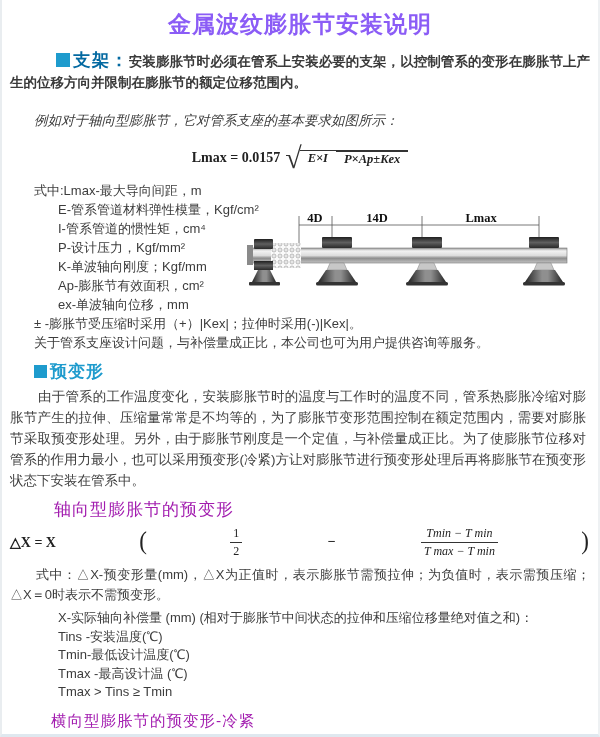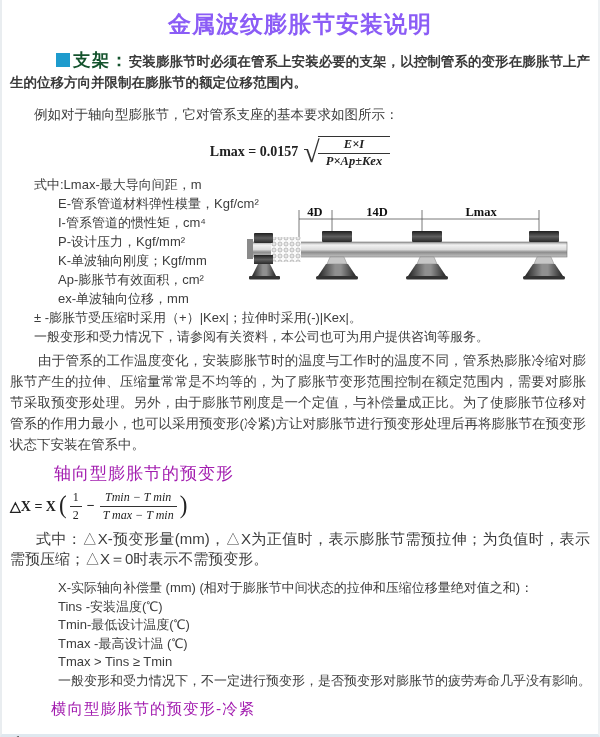--- a/index.html
+++ b/index.html
@@ -11,57 +11,57 @@
     box-sizing:border-box;width:600px;height:737px;
     padding:10px 8px 0 8px;
     border-left:2px solid #e9edf0;border-right:2px solid #eef1f3;border-bottom:3px solid #dfe8ef;
   }
   h1.title{
     margin:0 0 12px 0;text-align:center;font-size:23px;line-height:28px;
     font-weight:700;color:#8b5cf6;letter-spacing:1px;
   }
   .marker{display:inline-block;width:14px;height:14px;background:#1e9bcd;margin-right:3px;vertical-align:-1px;}
   .marker.sm{width:13px;height:13px;}
-  .sec-label{color:#14532d;font-weight:700;font-size:17.5px;letter-spacing:1px;}
+  .sec-label{color:#0369a1;font-weight:700;font-size:17.5px;letter-spacing:1px;}
   .support-intro{
     margin:0;font-size:13.5px;line-height:21px;font-weight:700;color:#3a3a3a;
     text-align:justify;text-indent:46px;
   }
-  .example{margin:12px 0 0 0;font-size:13.5px;line-height:20px;text-indent:24px;}
+  .example{margin:18px 0 0 0;font-size:13.5px;line-height:20px;text-indent:24px;font-style:italic;}
   
   .formula{font-family:"Liberation Serif",serif;color:#222;}
   .f1{text-align:center;margin:8px 0 4px 0;height:38px;display:flex;align-items:center;justify-content:center;}
   .f-lhs{font-weight:700;font-size:14px;margin-right:5px;}
   .sqrt{display:inline-flex;align-items:center;}
   .rad{font-size:30px;line-height:0.85;font-weight:400;margin-right:-2px;color:#333;}
-  .sqrt-body{display:inline-flex;flex-direction:column;border-top:1.6px solid #333;text-align:center;
+  .sqrt-body{display:inline-flex;flex-direction:row;border-top:1.6px solid #333;text-align:center;
     font-style:italic;font-weight:700;font-size:12.5px;}
   .sqrt-body .fnum{padding:0 8px 1px 8px;}
   .sqrt-body .fden{border-top:1.1px solid #333;padding:0 8px 0 8px;}
   
   .defs-wrap{position:relative;margin-top:4px;height:171px;}
   .def{font-size:13px;line-height:19px;white-space:nowrap;}
   .ind1{padding-left:24px;}
   .ind2{padding-left:48px;}
   .diagram{position:absolute;left:237px;top:30px;}
   
   .sec-header{margin:8px 0 0 24px;height:22px;display:flex;align-items:center;}
   .sec-header .sec-label2{color:#1e9bcd;font-size:17px;font-weight:600;letter-spacing:1px;}
   .para{margin:4px 4px 0 0;font-size:13.5px;line-height:21px;text-align:justify;text-indent:28px;color:#3f3f3f;}
   .subtitle{color:#a21caf;font-size:17px;font-weight:500;letter-spacing:1px;margin:8px 0 0 44px;line-height:22px;}
   .subtitle.s2{margin-left:41px;font-size:15.5px;}
-  .f2{text-align:center;margin:4px 0 2px 0;height:34px;display:flex;align-items:center;justify-content:flex-start;font-size:14px;}
+  .f2{text-align:center;margin:4px 0 2px 0;height:34px;display:flex;align-items:center;justify-content:space-between;font-size:14px;}
   .f2 .lhs{font-weight:700;margin-right:2px;}
   .paren{font-size:23px;font-weight:400;color:#222;transform:scaleY(1.05);display:inline-block;margin:0 1px;}
   .frac{display:inline-flex;flex-direction:column;text-align:center;font-size:12px;vertical-align:middle;margin:0 2px;}
   .frac .fn{padding:0 3px 1px 3px;}
   .frac .fd{border-top:1px solid #333;padding:1px 3px 0 3px;}
   .frac.it{font-style:italic;}
   .op{margin:0 3px;font-weight:700;}
-  .explain{margin:6px 0 10px 0;font-size:15px;line-height:20px;text-align:justify;text-indent:26px;}
+  .explain{margin:6px 0 4px 0;font-size:13px;line-height:20px;text-align:justify;text-indent:26px;}
   .items{margin-top:2px;}
   .item{font-size:13px;line-height:18.5px;padding-left:48px;white-space:nowrap;}
 </style>
 </head>
 <body>
 
 <div class="page">
 
   <h1 class="title">金属波纹膨胀节安装说明</h1>
 
@@ -82,21 +82,21 @@
 
   <div class="defs-wrap">
     <div class="def ind1">式中:Lmax-最大导向间距，m</div>
     <div class="def ind2">E-管系管道材料弹性模量，Kgf/cm²</div>
     <div class="def ind2">I-管系管道的惯性矩，cm⁴</div>
     <div class="def ind2">P-设计压力，Kgf/mm²</div>
     <div class="def ind2">K-单波轴向刚度；Kgf/mm</div>
     <div class="def ind2">Ap-膨胀节有效面积，cm²</div>
     <div class="def ind2">ex-单波轴向位移，mm</div>
     <div class="def ind1">± -膨胀节受压缩时采用（+）|Kex|；拉伸时采用(-)|Kex|。</div>
-    <div class="def ind1">一般变形和受力情况下，请参阅有关资料，本公司也可为用户提供咨询等服务。</div>
+    <div class="def ind1">关于管系支座设计问题，与补偿量成正比，本公司也可为用户提供咨询等服务。</div>
 
     <svg class="diagram" width="355" height="92" viewBox="0 0 355 92">
       <defs>
         <linearGradient id="pipeG" x1="0" y1="0" x2="0" y2="1">
           <stop offset="0" stop-color="#9a9a9a"></stop>
             <stop offset="0.2" stop-color="#f2f2f2"></stop>
           <stop offset="0.5" stop-color="#dcdcdc"></stop>
             <stop offset="0.68" stop-color="#8d8d8d"></stop>
           <stop offset="1" stop-color="#c4c4c4"></stop>
         </linearGradient>
@@ -158,20 +158,24 @@
       </g>
       <g>
         <rect x="282" y="26" width="30" height="11" rx="1" fill="url(#darkG)"></rect>
         <polygon points="290,52 304,52 307,59 287,59" fill="#c7c7c7" stroke="#808080" stroke-width="0.5"></polygon>
         <polygon points="286,59 308,59 316,71 278,71" fill="url(#pedG)"></polygon>
         <rect x="276" y="71" width="42" height="3.5" rx="1.5" fill="#333"></rect>
       </g>
     </svg>
   </div>
 
+  <div class="sec-header">
+    <span class="marker sm"></span>
+    <span class="sec-label2">预变形</span>
+  </div>
 
   <p class="para">由于管系的工作温度变化，安装膨胀节时的温度与工作时的温度不同，管系热膨胀冷缩对膨胀节产生的拉伸、压缩量常常是不均等的，为了膨胀节变形范围控制在额定范围内，需要对膨胀节采取预变形处理。另外，由于膨胀节刚度是一个定值，与补偿量成正比。为了使膨胀节位移对管系的作用力最小，也可以采用预变形(冷紧)方让对膨胀节进行预变形处理后再将膨胀节在预变形状态下安装在管系中。</p>
 
   <div class="subtitle">轴向型膨胀节的预变形</div>
 
   <div class="formula f2">
     <span class="lhs">△X = X</span>
     <span class="paren">(</span>
     <span class="frac">
       <span class="fn">1</span>
@@ -186,21 +190,20 @@
   </div>
 
   <p class="explain">式中：△X-预变形量(mm)，△X为正值时，表示膨胀节需预拉伸；为负值时，表示需预压缩；△X＝0时表示不需预变形。</p>
 
   <div class="items">
     <div class="item">X-实际轴向补偿量 (mm) (相对于膨胀节中间状态的拉伸和压缩位移量绝对值之和)：</div>
     <div class="item">Tins -安装温度(℃)</div>
     <div class="item">Tmin-最低设计温度(℃)</div>
     <div class="item">Tmax -最高设计温 (℃)</div>
     <div class="item">Tmax &gt; Tins ≥ Tmin</div>
-    <div class="item">一般变形和受力情况下，不一定进行预变形，是否预变形对膨胀节的疲劳寿命几乎没有影响。</div>
   </div>
 
   <div class="subtitle s2">横向型膨胀节的预变形-冷紧</div>
 
   <div class="formula f2">
 
     <span class="frac">
       <span class="fn">1</span>
 
     </span>

